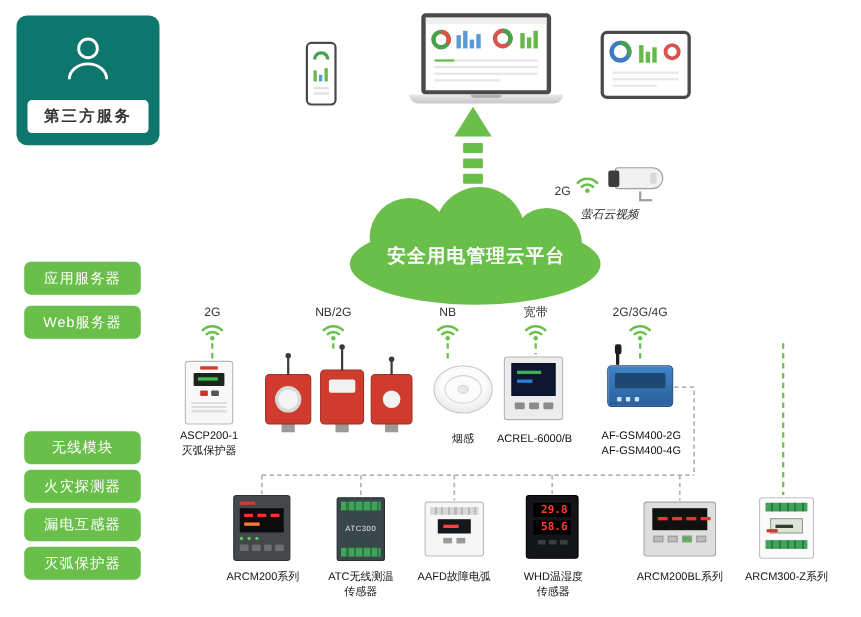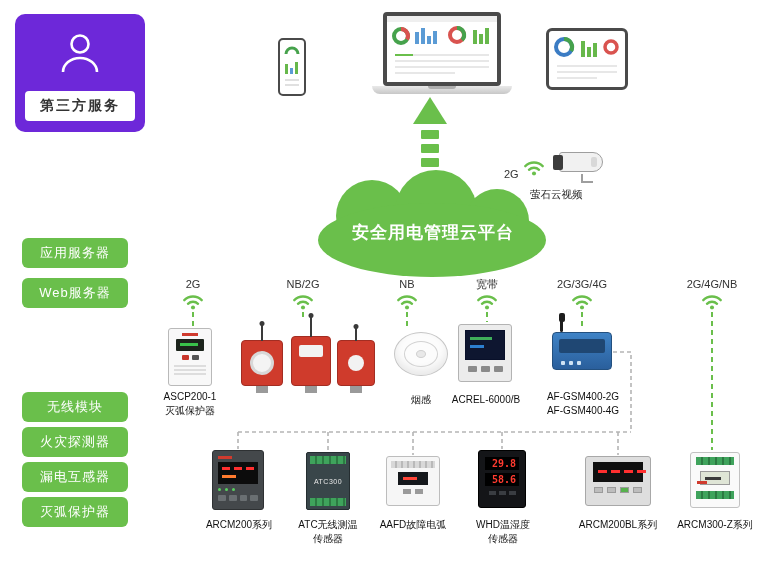--- a/index.html
+++ b/index.html
@@ -2,21 +2,21 @@
 <html><head>
 <meta charset="utf-8">
 <style>
   * { margin:0; padding:0; box-sizing:border-box; }
   html,body { background:#fff; font-family:"Liberation Sans", sans-serif; }
   .canvas { position:relative; width:783px; height:561px; background:#fff; overflow:hidden; }
   .overlay { position:absolute; left:0; top:0; z-index:1; }
   .node { position:absolute; z-index:2; }
 
   
-  .tp-box { left:15px; top:14px; width:130px; height:118px; background:#6d28d9; border-radius:10px; }
+  .tp-box { left:15px; top:14px; width:130px; height:118px; background:#0f766e; border-radius:10px; }
   .tp-icon { position:absolute; top:14px; left:50%; transform:translateX(-50%); }
   .tp-pill { position:absolute; left:10px; right:10px; bottom:11px; height:30px; background:#fff; border-radius:4px;
              display:flex; align-items:center; justify-content:center; font-size:14px; font-weight:bold; color:#333; letter-spacing:2px; }
   .gbox { position:absolute; left:22px; width:106px; height:30px; background:#6abf4b; border-radius:6px; color:#fff;
           font-size:13px; display:flex; align-items:center; justify-content:center; letter-spacing:1px; z-index:2; }
 
   
   .cloud-label { left:320px; top:221px; width:226px; text-align:center; color:#fff; font-size:17px; font-weight:bold; letter-spacing:1px; }
 
   
@@ -28,21 +28,21 @@
   .tablet { left:546px; top:28px; width:82px; height:62px; border:3px solid #4a4a4a; border-radius:6px; background:#fff; padding:2px; }
 
   
   .cam { left:549px; top:147px; width:58px; height:38px; }
   .cam-body { position:absolute; left:10px; top:5px; width:44px; height:20px; background:#f1f1f1; border:1px solid #9e9e9e; border-radius:3px 10px 10px 3px; }
   .cam-body::after { content:""; position:absolute; right:5px; top:4px; width:6px; height:10px; background:#d8d8d8; border-radius:2px; }
   .cam-lens { position:absolute; left:4px; top:8px; width:10px; height:15px; background:#3c3c3c; border-radius:2px; }
   .cam-mount { position:absolute; right:14px; bottom:2px; width:12px; height:9px; border-left:2px solid #9e9e9e; border-bottom:2px solid #9e9e9e; }
   .cam-net { left:504px; top:168px; font-size:11px; color:#333; }
   .cam-wifi { left:523px; top:157px; }
-  .cam-caption { left:530px; top:188px; width:80px; font-size:10.5px; color:#222; }
+  .cam-caption { left:514px; top:188px; width:80px; text-align:center; font-size:10.5px; color:#222;font-style:italic; }
 
   
   .link-col { position:absolute; top:278px; width:90px; display:flex; flex-direction:column; align-items:center; z-index:2; }
   .link-col .net { font-size:11px; color:#333; line-height:13px; }
   .wifi { width:22px; height:17px; margin-top:2px; }
 
   
   .lbl { position:absolute; font-size:10px; color:#111; text-align:center; white-space:pre-line; line-height:1.35; z-index:2; }
 
   
@@ -284,26 +284,20 @@
     <svg class="wifi" viewBox="0 0 24 18">
         <use href="#wifi"></use>
       </svg>
   </div>
   <div class="link-col" style="left:537px">
     <div class="net">2G/3G/4G</div>
     <svg class="wifi" viewBox="0 0 24 18">
         <use href="#wifi"></use>
       </svg>
   </div>
-  <div class="link-col" style="left:667px">
-    <div class="net">2G/4G/NB</div>
-    <svg class="wifi" viewBox="0 0 24 18">
-        <use href="#wifi"></use>
-      </svg>
-  </div>
 
   <div class="node ascp">
     <div class="ascp-brand"></div>
     <div class="ascp-screen"></div>
     <div class="ascp-keys">
         <i></i>
         <i></i>
       </div>
     <div class="ascp-vent"></div>
   </div>

